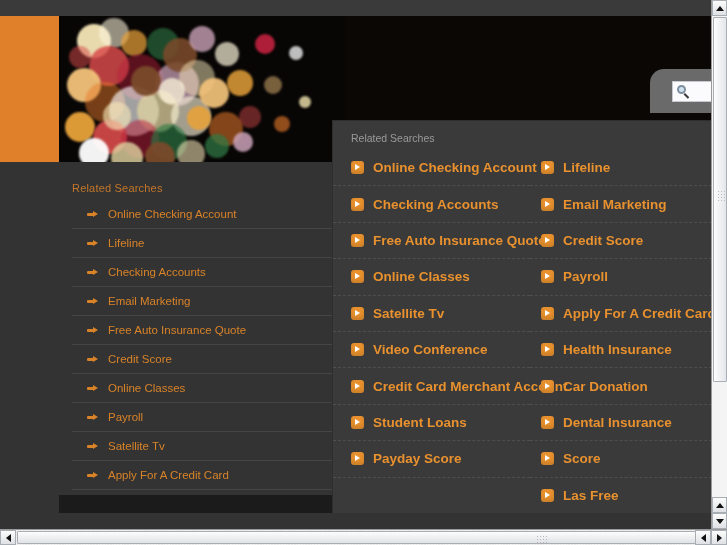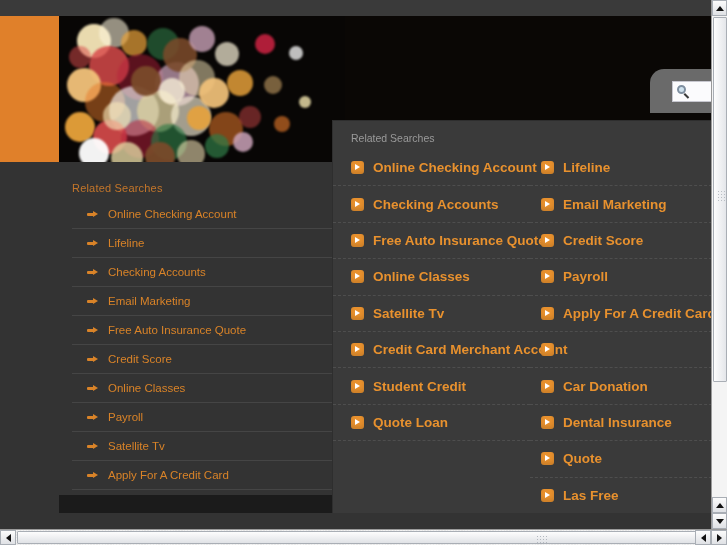--- a/index.html
+++ b/index.html
@@ -231,29 +231,33 @@
               <li>
                 <span class="pico"></span>
                 <a href="#">Online Classes</a>
               </li>
               <li>
                 <span class="pico"></span>
                 <a href="#">Satellite Tv</a>
               </li>
               <li>
                 <span class="pico"></span>
+                <a href="#">Video Conference</a>
+              </li>
+              <li>
+                <span class="pico"></span>
                 <a href="#">Credit Card Merchant Account</a>
               </li>
               <li>
                 <span class="pico"></span>
-                <a href="#">Student Credit</a>
-              </li>
-              <li>
-                <span class="pico"></span>
-                <a href="#">Quote Loan</a>
+                <a href="#">Student Loans</a>
+              </li>
+              <li>
+                <span class="pico"></span>
+                <a href="#">Payday Score</a>
               </li>
             </ul>
         </div>
         <div class="popup-col right">
           <ul id="pop-right">
               <li>
                 <span class="pico"></span>
                 <a href="#">Lifeline</a>
               </li>
               <li>
@@ -267,32 +271,33 @@
               <li>
                 <span class="pico"></span>
                 <a href="#">Payroll</a>
               </li>
               <li>
                 <span class="pico"></span>
                 <a href="#">Apply For A Credit Card</a>
               </li>
               <li>
                 <span class="pico"></span>
+                <a href="#">Health Insurance</a>
               </li>
               <li>
                 <span class="pico"></span>
                 <a href="#">Car Donation</a>
               </li>
               <li>
                 <span class="pico"></span>
                 <a href="#">Dental Insurance</a>
               </li>
               <li>
                 <span class="pico"></span>
-                <a href="#">Quote</a>
+                <a href="#">Score</a>
               </li>
               <li>
                 <span class="pico"></span>
                 <a href="#">Las Free</a>
               </li>
             </ul>
         </div>
       </div>
     </div>
 

